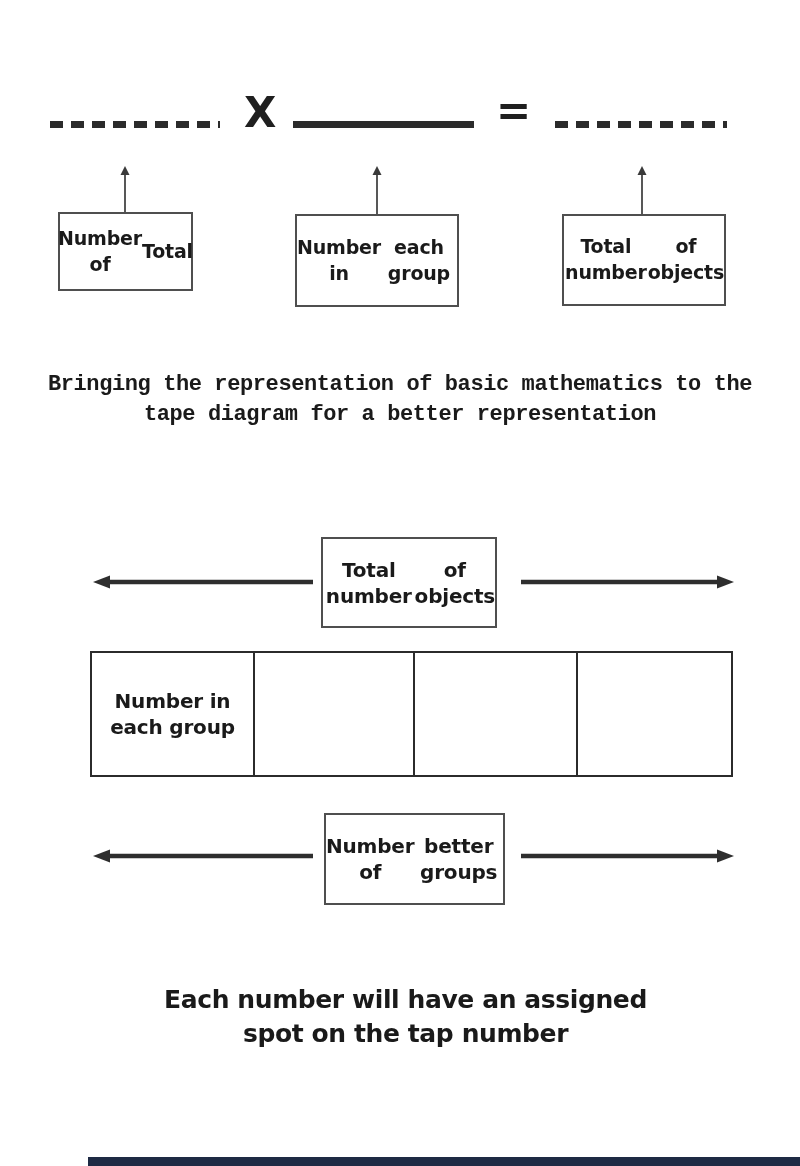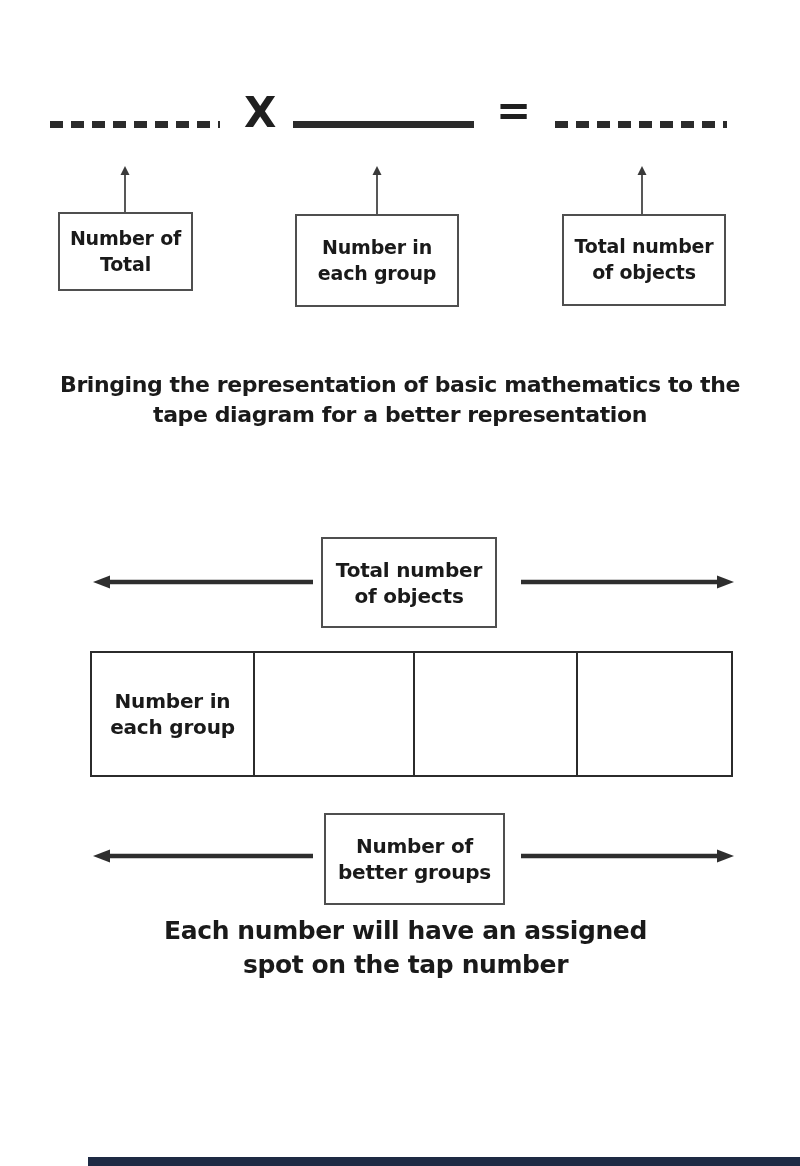--- a/index.html
+++ b/index.html
@@ -28,34 +28,34 @@
   .eq-blank.solid{background:var(--line);}
   .eq-op{
     position:absolute;
     font-size:42px;line-height:42px;font-weight:bold;color:var(--ink);
   }
   
   .pointer-box,.tape-box{
     position:absolute;
     border:2px solid var(--box-border);
     background:var(--bg);
-    display:flex;flex-direction:column;align-items:center;justify-content:center;
+    display:flex;align-items:center;justify-content:center;
     text-align:center;font-weight:bold;color:#1a1a1a;
   }
   .pointer-box{font-size:19px;line-height:1.35;letter-spacing:-0.2px;}
   .tape-box{font-size:20px;line-height:1.3;letter-spacing:-0.2px;}
   .arrow-svg{position:absolute;display:block;}
   
   .intro-heading{
     position:absolute;left:0;right:0;top:370px;
     text-align:center;font-weight:bold;font-size:22px;line-height:30px;
-    letter-spacing:-0.4px;color:#1a1a1a;
+    letter-spacing:-0.4px;color:#1a1a1a;font-family:Liberation Mono, monospace;
   }
   .footer-heading{
-    position:absolute;left:0;right:0;top:914px;
+    position:absolute;left:0;right:0;top:983px;
     text-align:center;font-weight:bold;font-size:25px;line-height:34px;
     letter-spacing:-0.4px;color:#1a1a1a;padding-left:11px;
   }
   
   .tape-table{
     position:absolute;left:90px;top:651px;width:643px;height:126px;
     display:grid;grid-template-columns:163px 160px 163px 157px;
     border:2px solid var(--line);background:var(--bg);
   }
   .tape-cell{border-right:2px solid var(--line);

